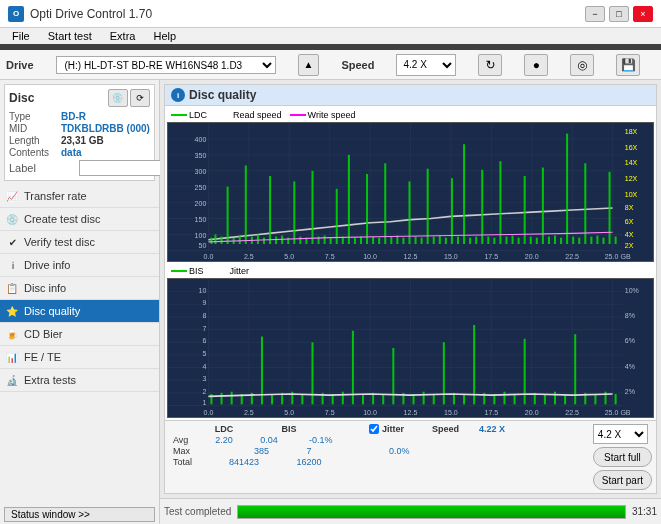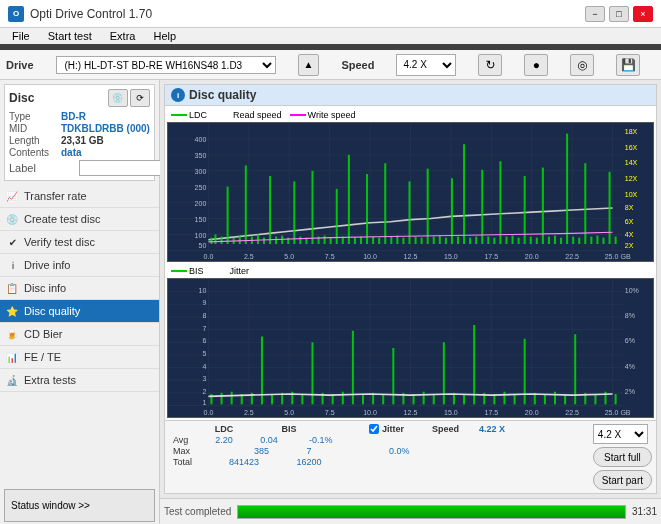--- a/index.html
+++ b/index.html
@@ -111,21 +111,21 @@
       color: #333;
     }
     .nav-item.active { background: #1a6eb5; color: white; }
     .nav-item-icon { width: 14px; height: 14px; flex-shrink: 0; display: flex; align-items: center; justify-content: center; font-size: 10px; }
 
     
     .status-window-btn {
       border: 1px solid #aaa;
       background: #e8e8e8;
       margin: 2px 4px;
-      padding: 10px 6px;
+      padding: 1px 6px;
       cursor: pointer;
       font-size: 10px;
       display: flex;
       align-items: flex-start;
       justify-content: space-between;
     }
 
     
     .content-area {
       flex: 1;

